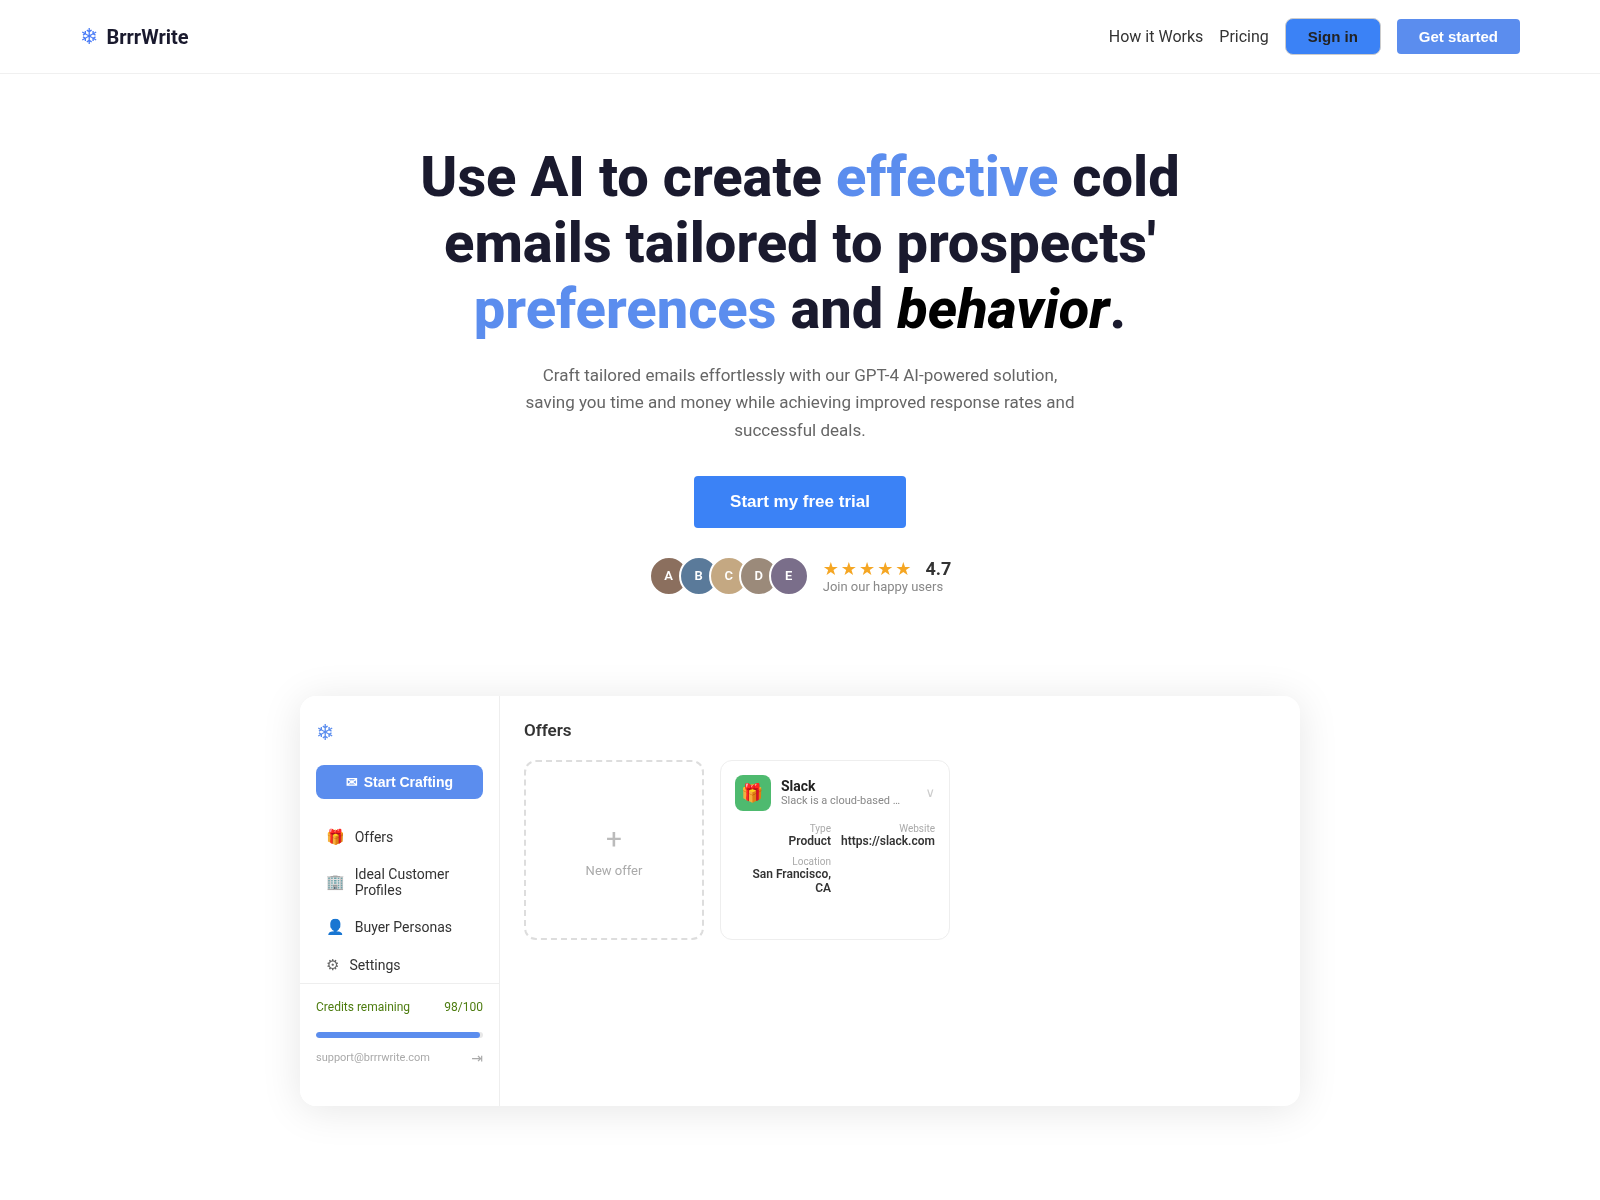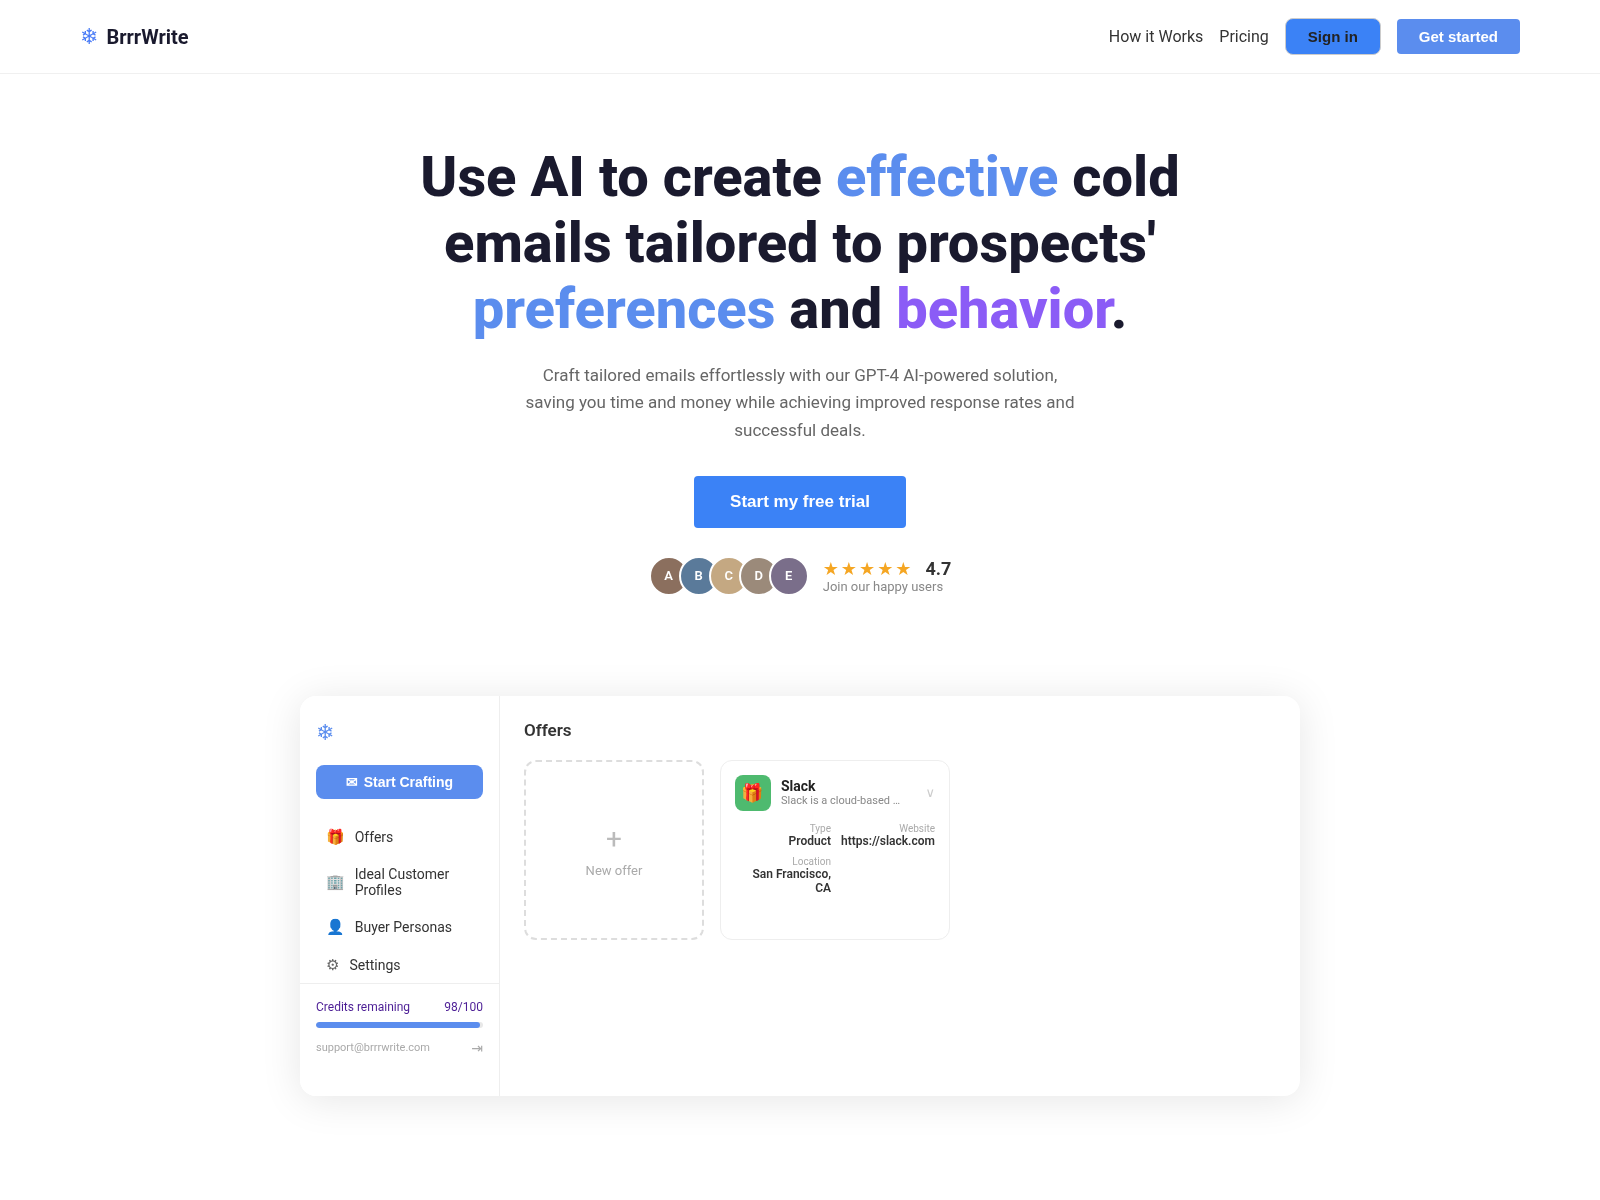--- a/index.html
+++ b/index.html
@@ -75,21 +75,22 @@
       font-weight: 800;
       line-height: 1.18;
       color: #1a1a2e;
       max-width: 900px;
       margin: 0 auto 20px;
     }
     .hero-title .highlight-blue {
       color: #5b8dee;
     }
     .hero-title .highlight-light {
-      color: #8b5cf6;
+      color: #000000;
+      font-style: italic;
     }
     .hero-subtitle {
       font-size: 17px;
       color: #666;
       max-width: 560px;
       margin: 0 auto 32px;
       line-height: 1.6;
     }
     .cta-button {
       display: inline-block;
@@ -221,24 +222,24 @@
       border-radius: 6px;
       margin: 0 8px;
     }
     .sidebar-item-icon { font-size: 15px; color: #666; }
     .sidebar-footer {
       padding: 16px;
       border-top: 1px solid #eee;
     }
     .credits-label {
       font-size: 12px;
-      color: #4c1d95;
+      color: #4d7c0f;
       display: flex;
       justify-content: space-between;
-      margin-bottom: 8px;
+      margin-bottom: 18px;
     }
     .credits-bar-bg {
       height: 6px;
       background: #e8e8e8;
       border-radius: 3px;
       overflow: hidden;
     }
     .credits-bar-fill {
       height: 100%;
       background: #5b8dee;

